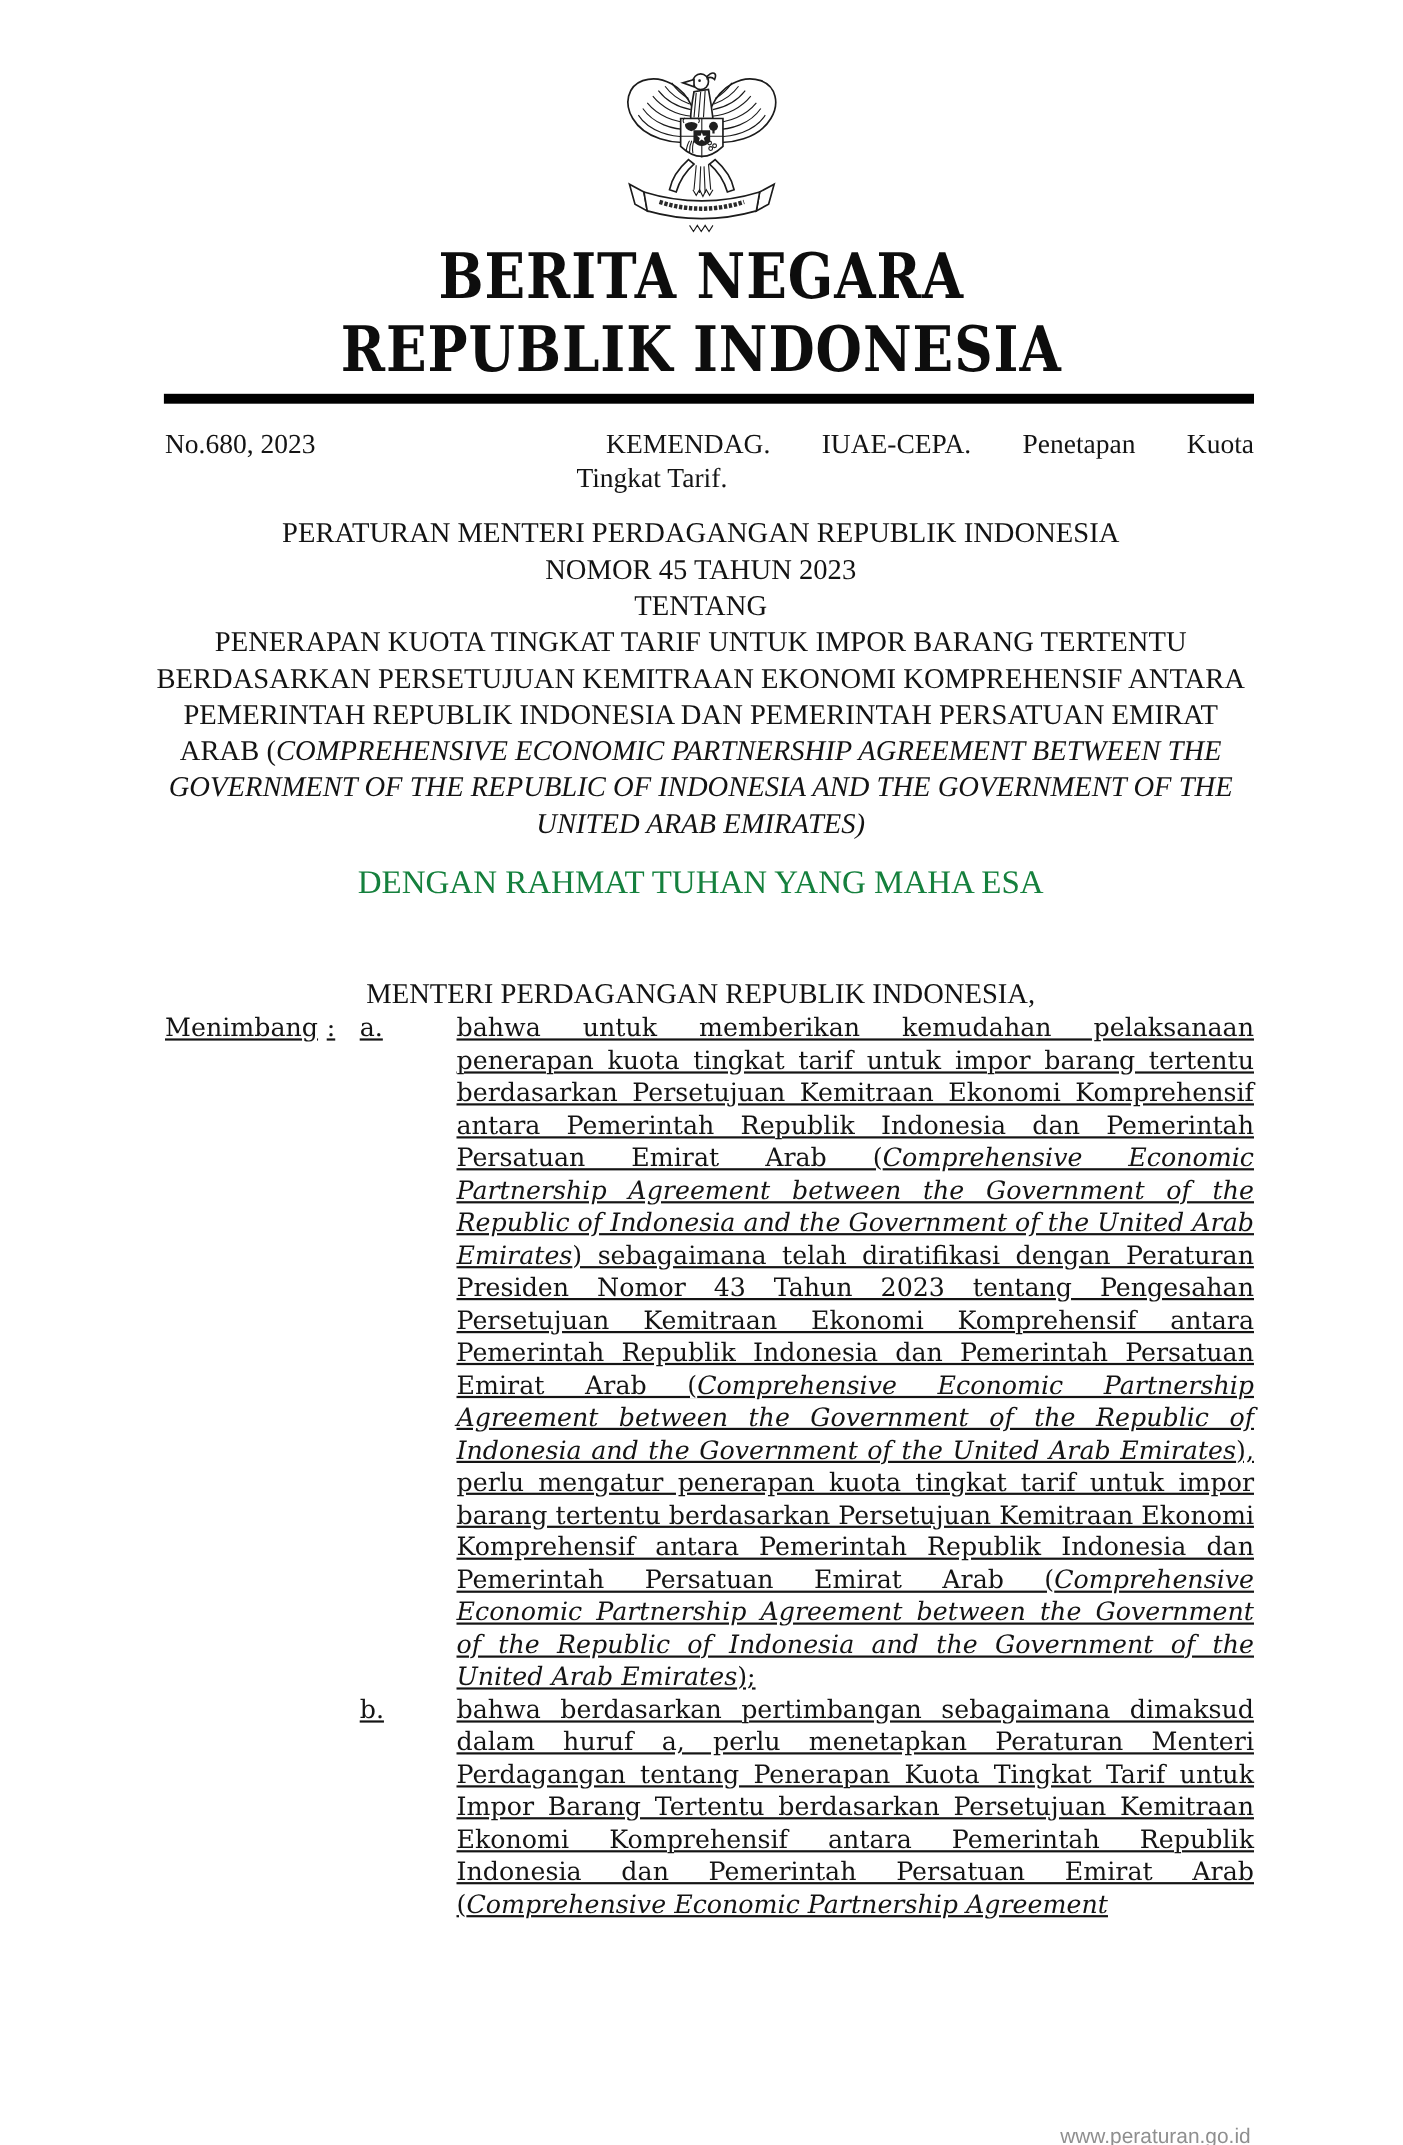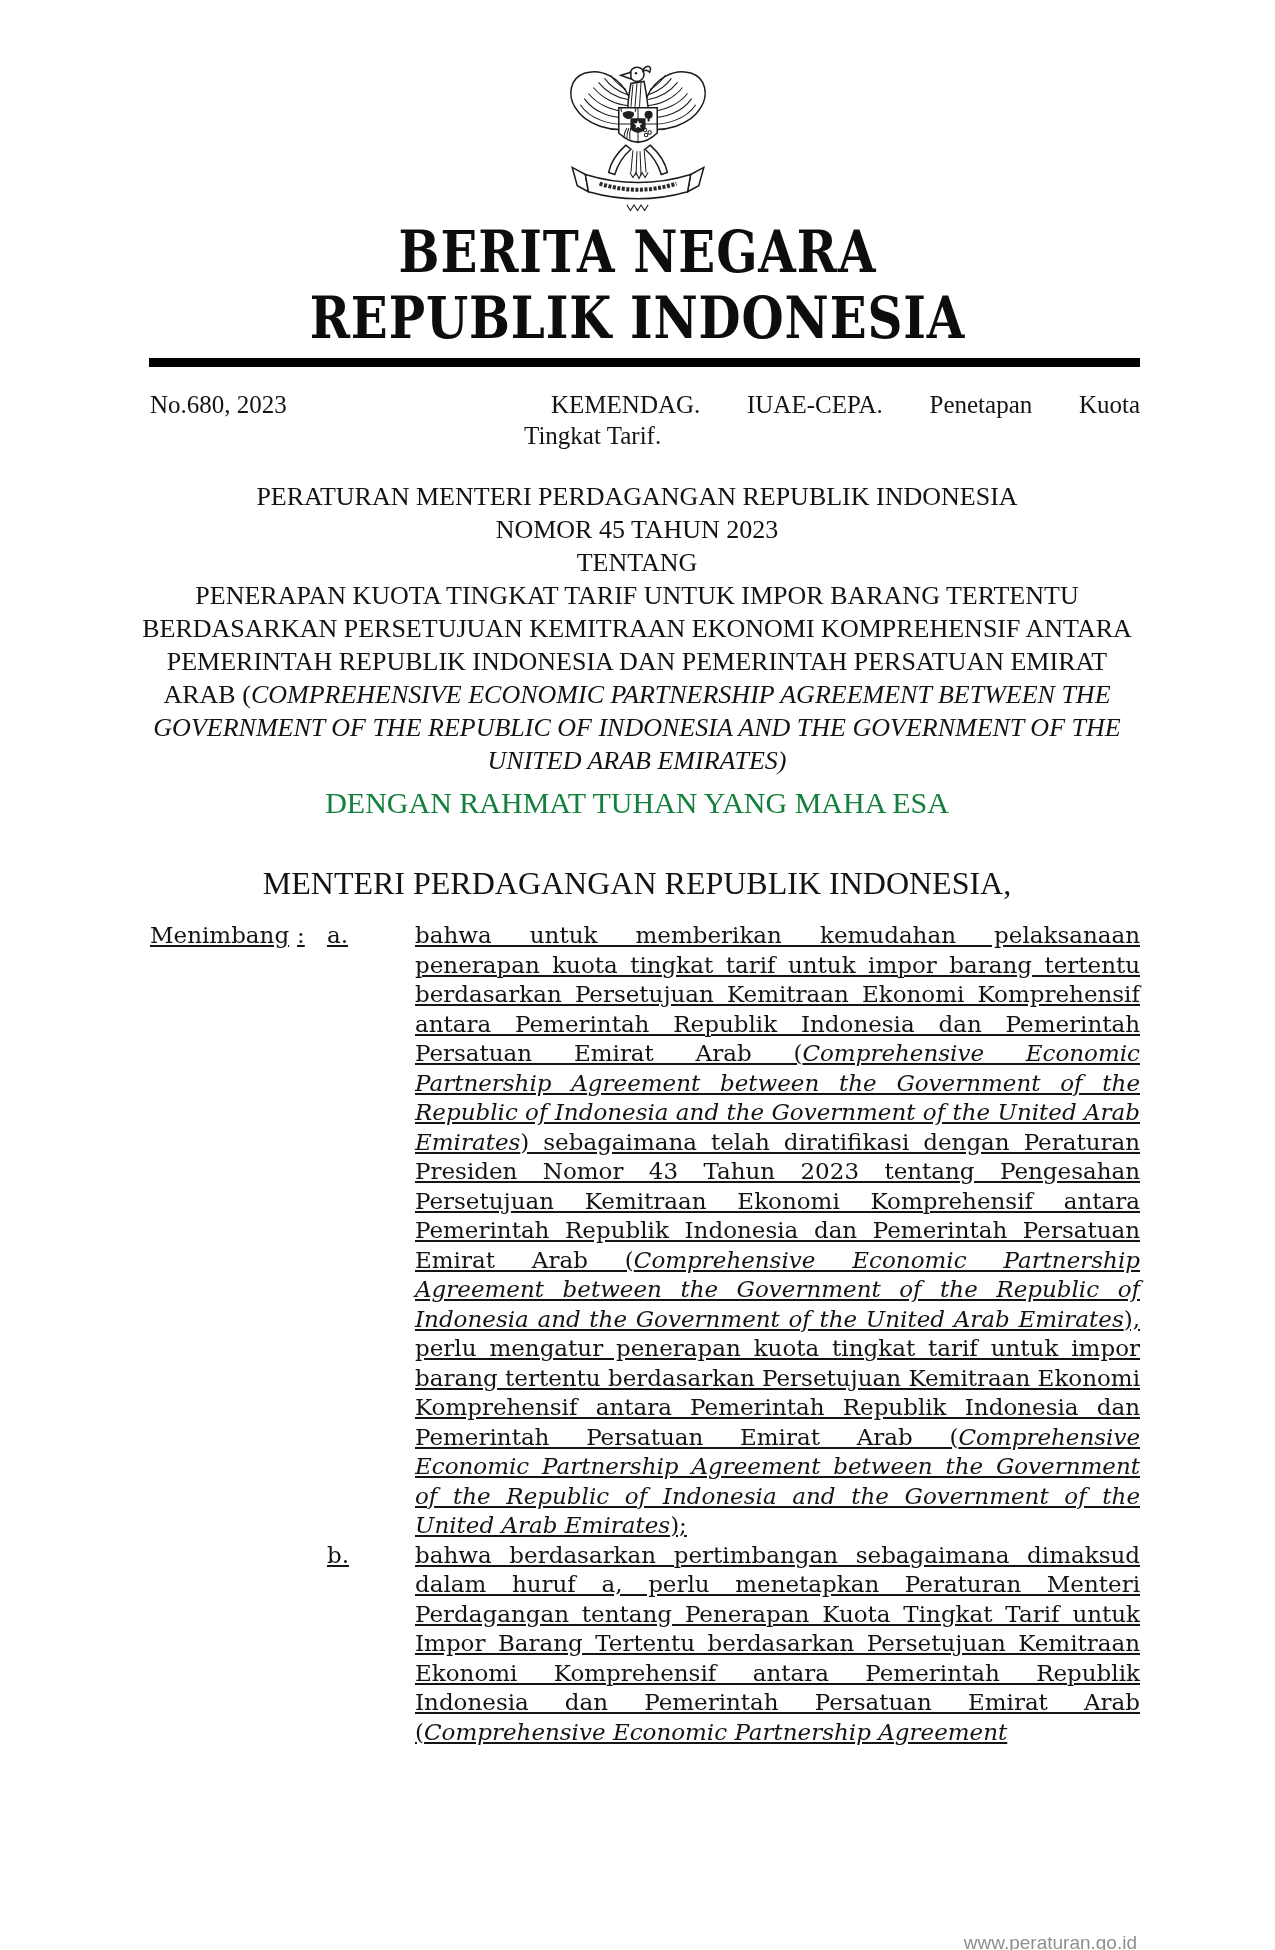--- a/index.html
+++ b/index.html
@@ -21,27 +21,27 @@
   
   .gz{position:absolute;top:389px;left:150px;width:990px;
       font-family:"Liberation Serif",serif;font-size:25px;line-height:31px;color:#141414;}
   .gz-number{position:absolute;left:0;top:0;white-space:nowrap;text-align:right;}
   .gz-subject{position:absolute;left:358px;top:0;width:632px;}
   .gz-subject .l1{text-align:justify;text-align-last:justify;margin-left:43px;}
   .gz-subject .l2{text-align:left;margin-left:16px;}
 
   
   .doc-title{position:absolute;top:468px;left:137px;width:1000px;text-align:center;
-      font-family:"Liberation Serif",serif;font-size:26px;line-height:33px;color:#131313;margin-top:12px;}
+      font-family:"Liberation Serif",serif;font-size:26px;line-height:33px;color:#131313;}
   .doc-title i{font-style:italic;}
 
   .invocation{position:absolute;top:786px;left:137px;width:1000px;text-align:center;
       font-family:"Liberation Serif",serif;font-size:30px;line-height:33px;color:#15803d;}
-  .authority{position:absolute;top:867px;left:137px;width:1000px;text-align:center;
-      font-family:"Liberation Serif",serif;font-size:32px;line-height:33px;color:#131313;}
+  .authority{position:absolute;top:887px;left:137px;width:1000px;text-align:center;
+      font-family:"Liberation Serif",serif;font-size:26px;line-height:33px;color:#131313;}
 
   
   .considerations{position:absolute;top:921px;left:150px;width:990px;display:flex;
       font-family:"DejaVu Serif","Liberation Serif",serif;font-size:23px;line-height:29.5px;color:#141414;text-decoration:underline;}
   .cons-label{width:147px;flex:0 0 147px;}
   .cons-colon{width:30px;flex:0 0 30px;}
   .cons-items{flex:1 1 auto;}
   .cons-item{display:flex;align-items:flex-start;}
   .cons-letter{width:88px;flex:0 0 88px;}
   .cons-text{flex:1 1 auto;text-align:justify;}

